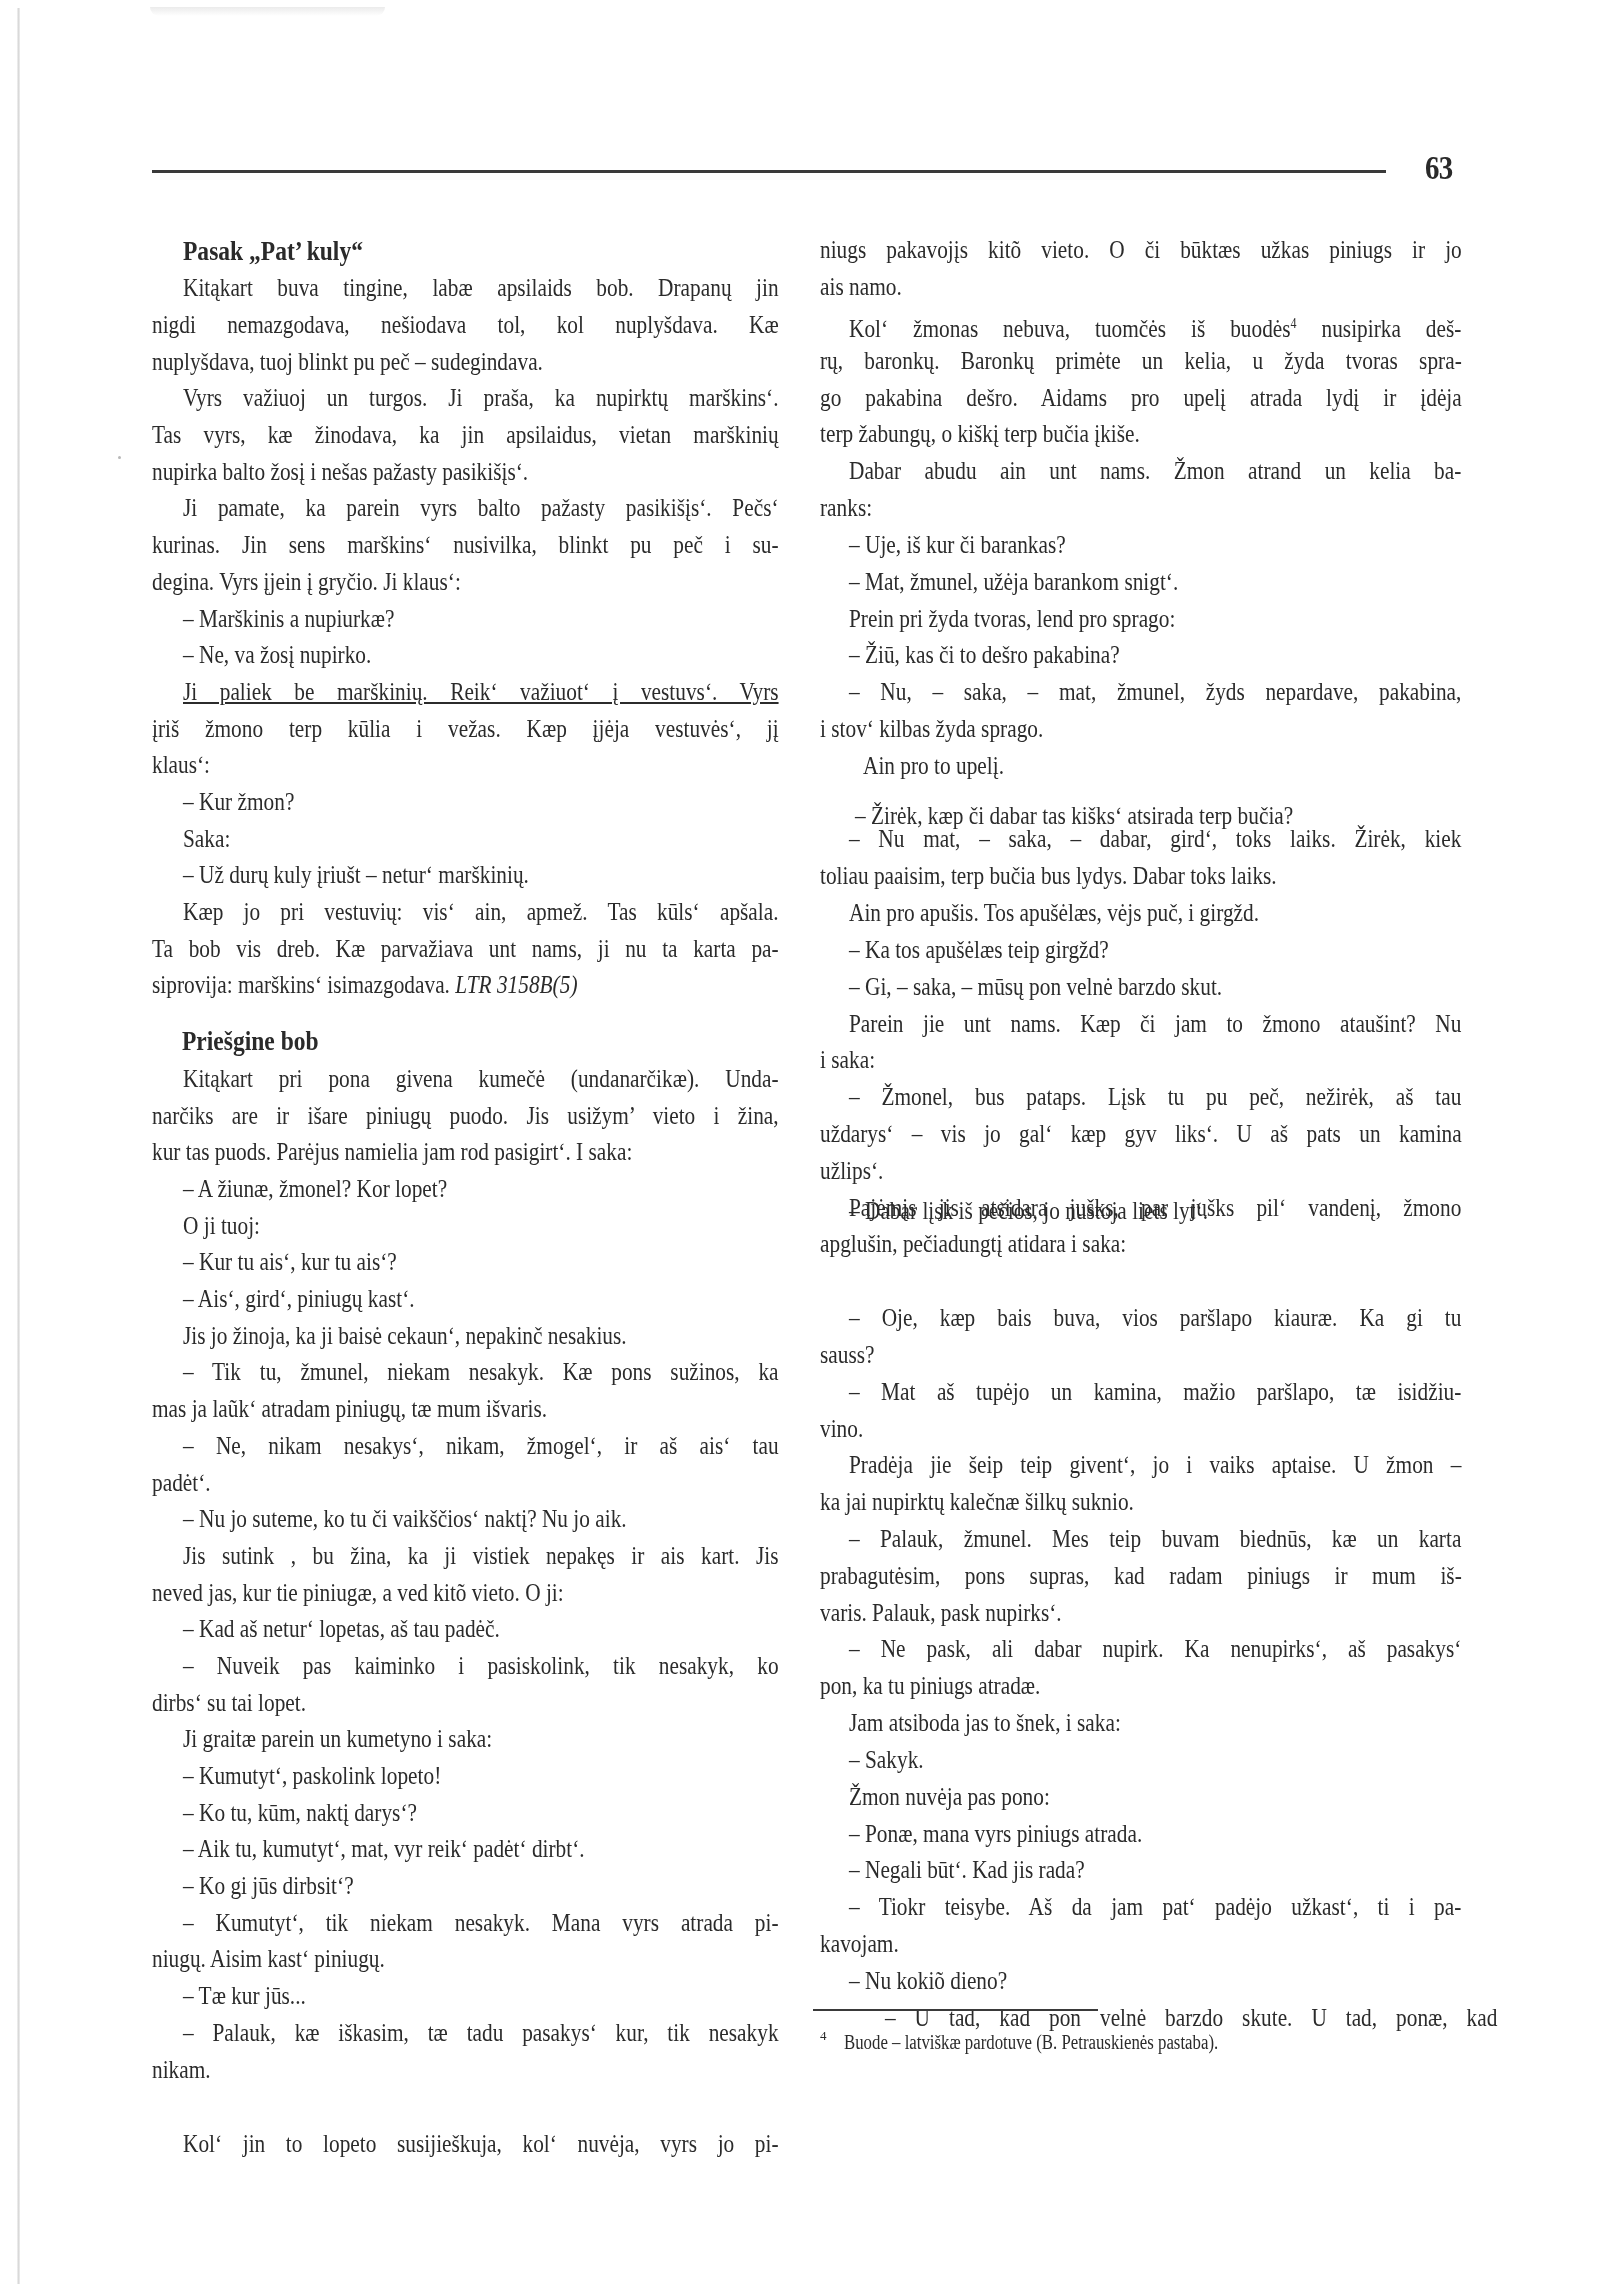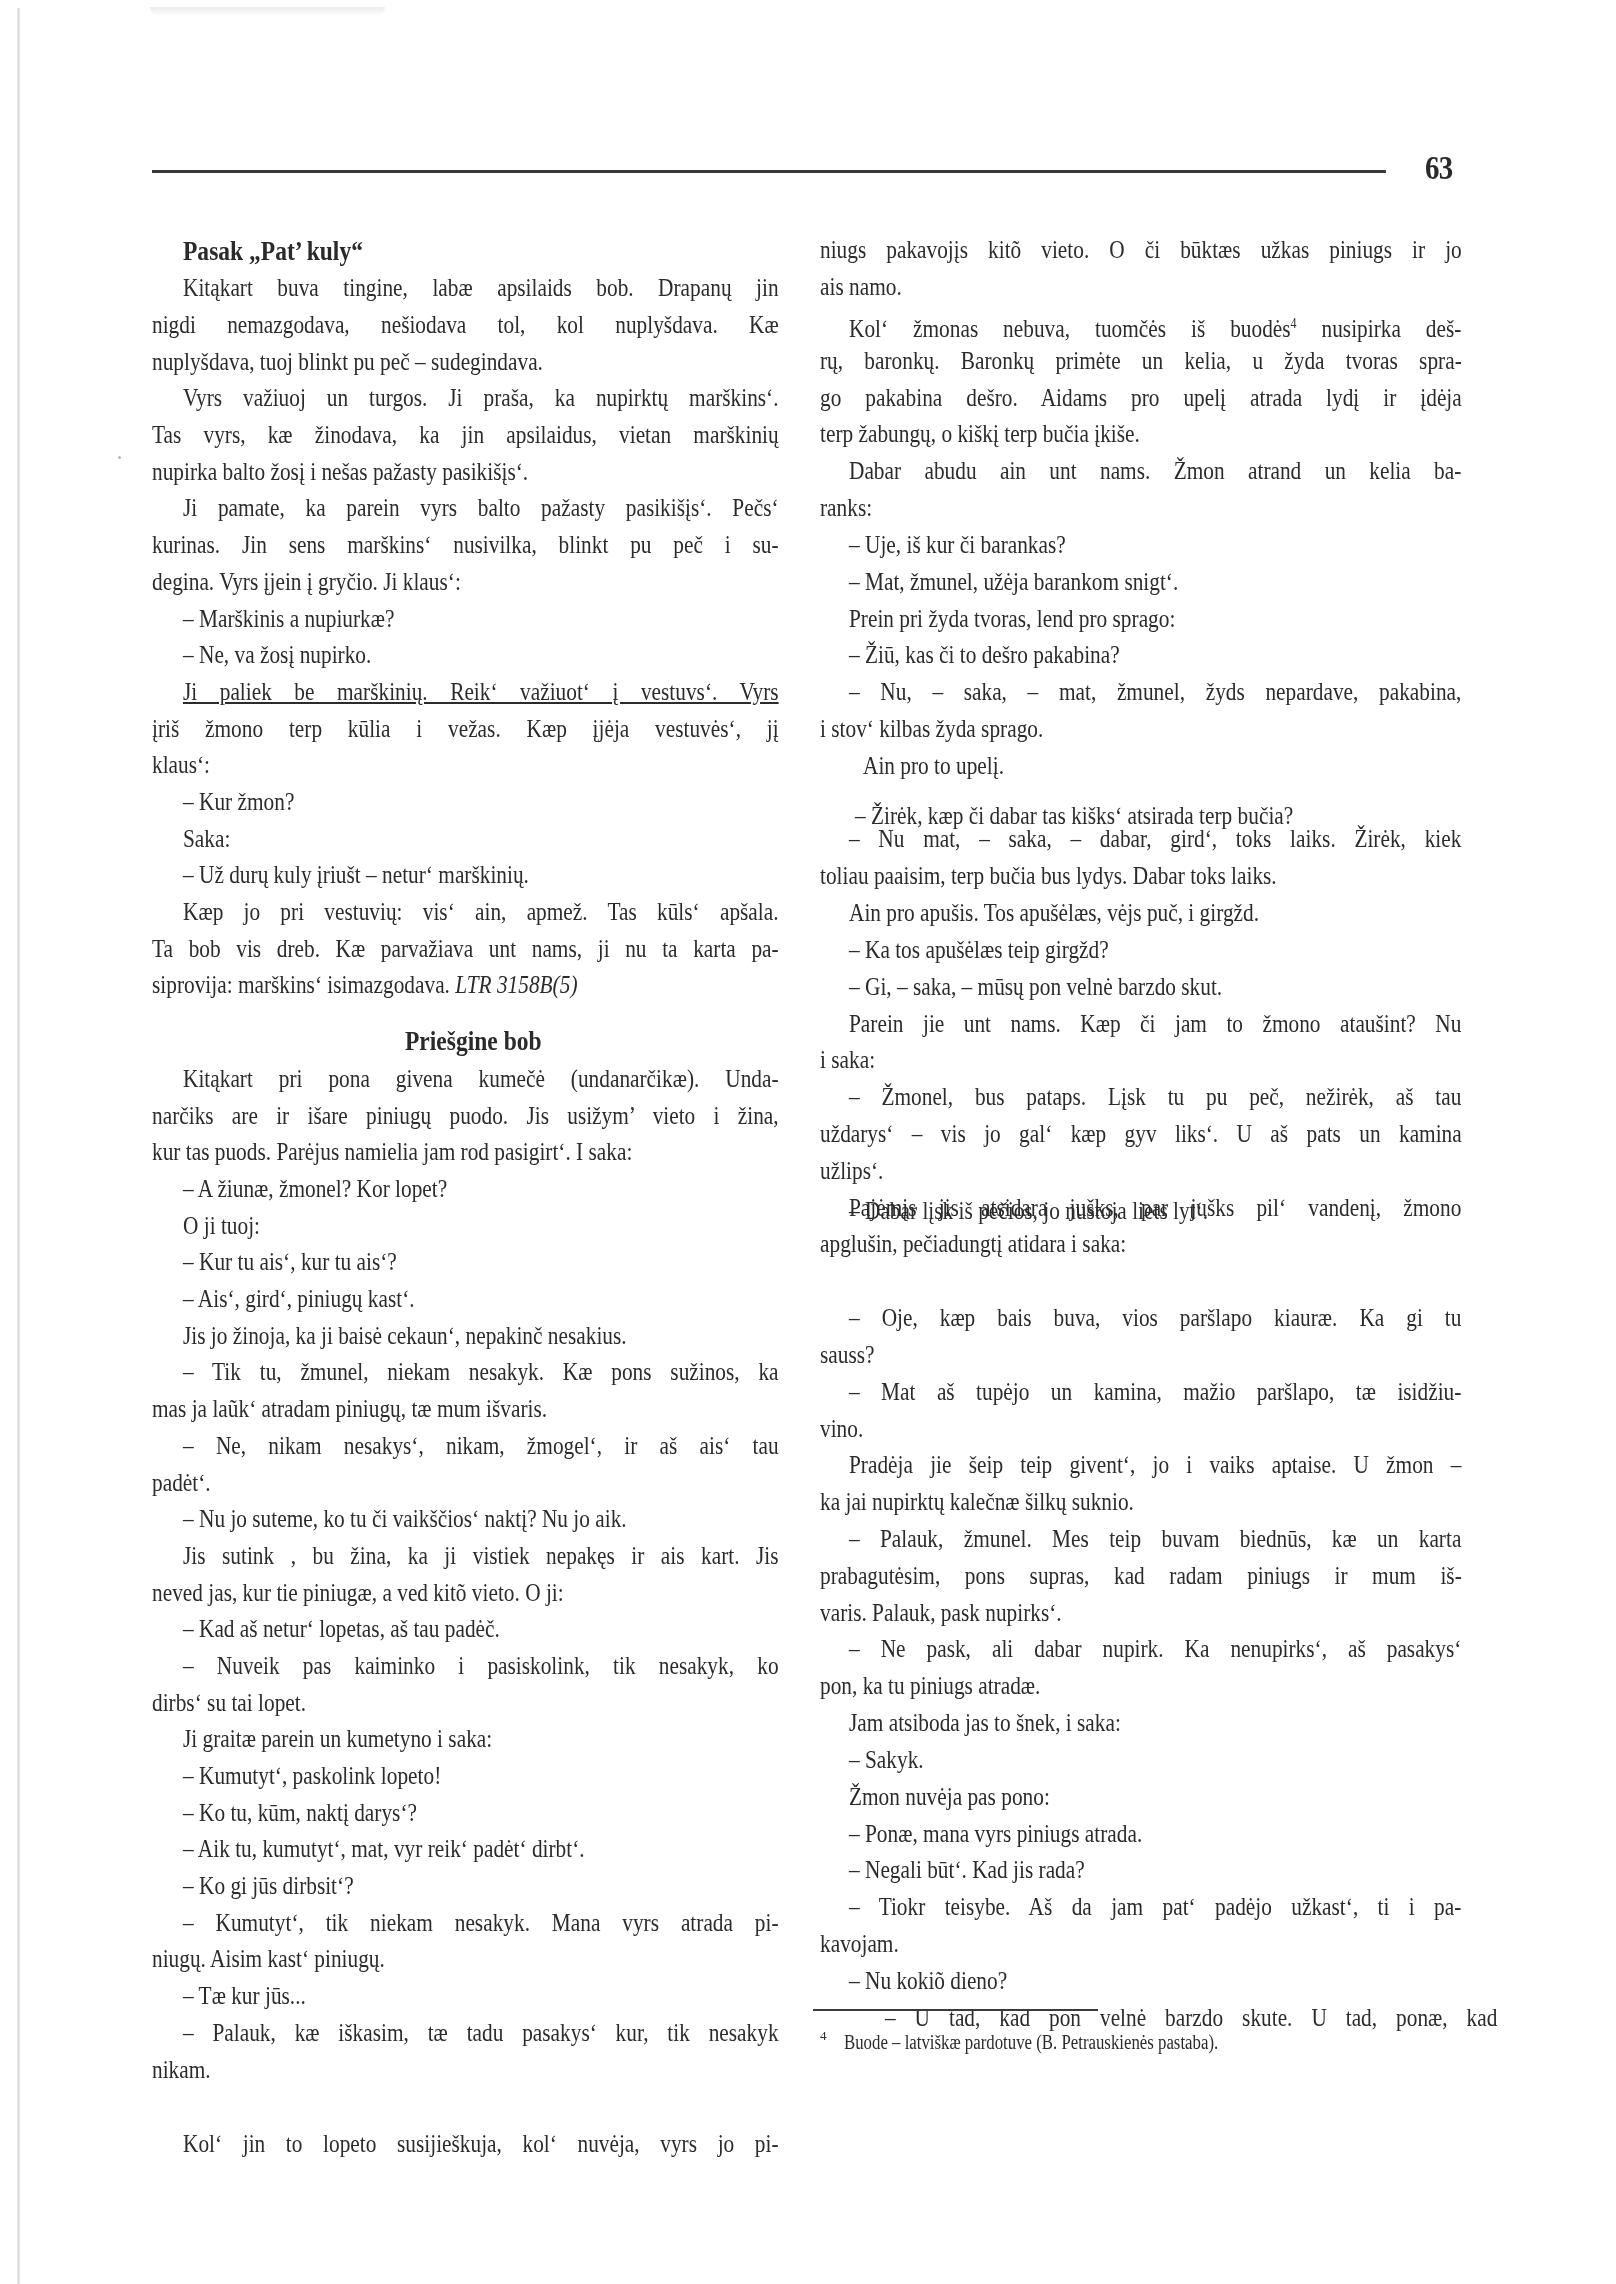--- a/index.html
+++ b/index.html
@@ -73,21 +73,21 @@
     <div class="line" style="top: 820px; left: 31px; width: 596px;"><span class="t"><span>Saka:</span></span></div>
     <div class="line" style="top: 856px; left: 31px; width: 596px;"><span class="t"><span>– Už durų kuly įriušt – netur‘ marškinių.</span></span></div>
     <div class="line j" style="top: 893px; left: 31px; width: 596px;">
       <span class="t" style="width: 709px;"><span>Kæp jo pri vestuvių: vis‘ ain, apmež. Tas kūls‘ apšala.</span></span>
     </div>
     <div class="line j" style="top: 930px; left: 0px; width: 627px;">
       <span class="t" style="width: 746px;"><span>Ta bob vis dreb. Kæ parvažiava unt nams, ji nu ta karta pa-</span></span>
     </div>
     <div class="line" style="top: 966px; left: 0px; width: 627px;"><span class="t"><span>siprovija: marškins‘ isimazgodava. </span><span class="ital">LTR 3158B(5)</span></span></div>
     <div class="line" style="top: 1003px; left: 0px; width: 627px;"><span class="t"><span></span></span></div>
-    <div class="line" style="top: 1023px; left: 36px; width: 596px; text-align: center;"><span class="t heading"><span>Priešgine bob</span></span></div>
+    <div class="line" style="top: 1023px; left: 30px; width: 596px;"><span class="t heading"><span>Priešgine bob</span></span></div>
     <div class="line j" style="top: 1060px; left: 31px; width: 596px;">
       <span class="t" style="width: 709px;"><span>Kitąkart pri pona givena kumečė (undanarčikæ). Unda-</span></span>
     </div>
     <div class="line j" style="top: 1097px; left: 0px; width: 627px;">
       <span class="t" style="width: 746px;"><span>narčiks are ir išare piniugų puodo. Jis usižym’ vieto i žina,</span></span>
     </div>
     <div class="line" style="top: 1133px; left: 0px; width: 627px;"><span class="t"><span>kur tas puods. Parėjus namielia jam rod pasigirt‘. I saka:</span></span></div>
     <div class="line" style="top: 1170px; left: 31px; width: 596px;"><span class="t"><span>– A žiunæ, žmonel? Kor lopet?</span></span></div>
     <div class="line" style="top: 1207px; left: 31px; width: 596px;"><span class="t"><span>O ji tuoj:</span></span></div>
     <div class="line" style="top: 1243px; left: 31px; width: 596px;"><span class="t"><span>– Kur tu ais‘, kur tu ais‘?</span></span></div>

